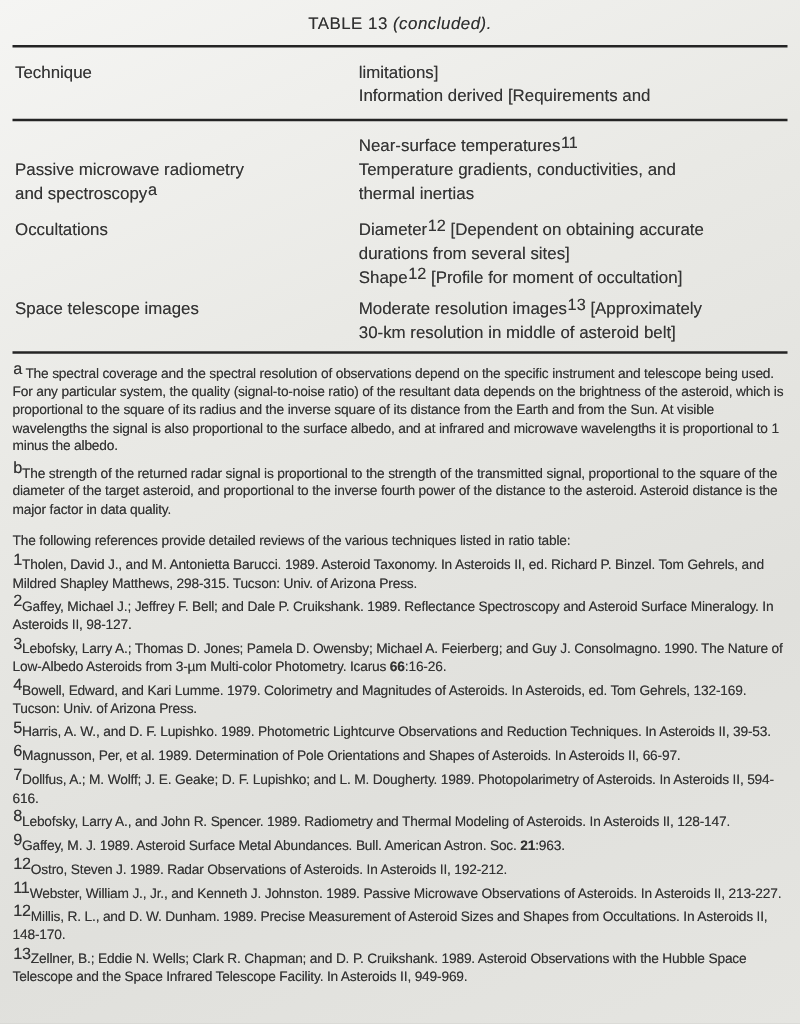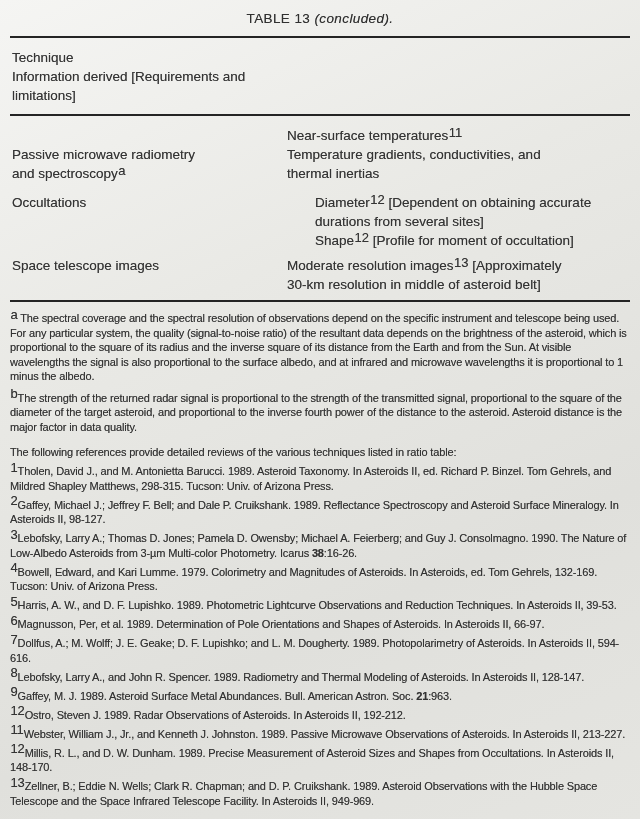--- a/index.html
+++ b/index.html
@@ -20,24 +20,24 @@
     font-size:13.5px;
     letter-spacing:0.4px;
     margin-top:3px;
     color:#303030;
   }
   .title i { font-style:italic; }
   .rule { height:2px; background:#242424; }
   .rule.top { margin-top:10px; }
   .rule.mid { margin-top:5px; }
   .rule.bottom { margin-top:6px; }
-  .thead { display:flex; padding:10px 0 4px 2px;flex-direction:column; }
+  .thead { display:flex; padding:10px 0 4px 2px; }
   .tbody-row { display:flex; padding-left:2px; }
   .row-1 { margin-top:10px;align-items:flex-end; }
-  .row-2 { margin-top:10px;gap:28px; }
+  .row-2 { margin-top:10px; }
   .row-3 { margin-top:6px; }
   .col-tech { width:275px; flex:none; }
   .col-info { flex:1; max-width:330px; }
   .thead, .tbody-row { font-size:13.5px; line-height:19px; color:#343434; }
   .tline { white-space:nowrap; }
   sup {
     font-size:13px;
     line-height:0;
     position:relative;
     top:-3.5px;
@@ -56,22 +56,22 @@
 
 <div class="page">
 
   <div class="title">TABLE 13 <i>(concluded).</i></div>
 
   <div class="rule top"></div>
 
   <div class="thead">
     <div class="col-tech">Technique</div>
     <div class="col-info">
+        <div class="tline">limitations]</div>
         <div class="tline">Information derived [Requirements and</div>
-        <div class="tline">limitations]</div>
       </div>
   </div>
 
   <div class="rule mid"></div>
 
   <div class="tbody-row row-1">
     <div class="col-tech">
         <div class="tline">Passive microwave radiometry</div>
         <div class="tline">and spectroscopy<sup>a</sup></div>
       </div>
@@ -106,21 +106,21 @@
   <div class="rule bottom"></div>
 
   <div class="notes">
     <p class="footnote first"><sup>a</sup> The spectral coverage and the spectral resolution of observations depend on the specific instrument and telescope being used.  For any particular system, the quality (signal-to-noise ratio) of the resultant data depends on the brightness of the asteroid, which is proportional to the square of its radius and the inverse square of its distance from the Earth and from the Sun.  At visible wavelengths the signal is also proportional to the surface albedo, and at infrared and microwave wavelengths it is proportional to 1 minus the albedo.</p>
     <p class="footnote"><sup>b</sup>The strength of the returned radar signal is proportional to the strength of the transmitted signal, proportional to the square of the diameter of the target asteroid, and proportional to the inverse fourth power of the distance to the asteroid.  Asteroid distance is the major factor in data quality.</p>
 
     <p class="refs-intro">The following references provide detailed reviews of the various techniques listed in ratio table:</p>
 
     <p class="reference"><sup>1</sup>Tholen, David J., and M. Antonietta Barucci.  1989.  Asteroid Taxonomy.  In Asteroids II, ed. Richard P. Binzel. Tom Gehrels, and Mildred Shapley Matthews, 298-315.  Tucson:  Univ. of Arizona Press.</p>
     <p class="reference"><sup>2</sup>Gaffey, Michael J.; Jeffrey F. Bell; and Dale P. Cruikshank.  1989.  Reflectance Spectroscopy and Asteroid Surface Mineralogy.  In Asteroids II, 98-127.</p>
-    <p class="reference"><sup>3</sup>Lebofsky, Larry A.; Thomas D. Jones; Pamela D. Owensby; Michael A. Feierberg; and Guy J. Consolmagno.  1990.  The Nature of Low-Albedo Asteroids from 3-µm Multi-color Photometry.  Icarus <b>38</b>:16-26.</p>
+    <p class="reference"><sup>3</sup>Lebofsky, Larry A.; Thomas D. Jones; Pamela D. Owensby; Michael A. Feierberg; and Guy J. Consolmagno.  1990.  The Nature of Low-Albedo Asteroids from 3-µm Multi-color Photometry.  Icarus <b>66</b>:16-26.</p>
     <p class="reference"><sup>4</sup>Bowell, Edward, and Kari Lumme.  1979.  Colorimetry and Magnitudes of Asteroids.  In Asteroids, ed. Tom Gehrels, 132-169.  Tucson:  Univ. of Arizona Press.</p>
     <p class="reference"><sup>5</sup>Harris, A. W., and D. F. Lupishko.  1989.  Photometric Lightcurve Observations and Reduction Techniques.  In Asteroids II, 39-53.</p>
     <p class="reference"><sup>6</sup>Magnusson, Per, et al.  1989.  Determination of Pole Orientations and Shapes of Asteroids.  In Asteroids II, 66-97.</p>
     <p class="reference"><sup>7</sup>Dollfus, A.; M. Wolff; J. E. Geake; D. F. Lupishko; and L. M. Dougherty.  1989.  Photopolarimetry of Asteroids.  In Asteroids II, 594-616.</p>
     <p class="reference"><sup>8</sup>Lebofsky, Larry A., and John R. Spencer.  1989.  Radiometry and Thermal Modeling of Asteroids.  In Asteroids II, 128-147.</p>
     <p class="reference"><sup>9</sup>Gaffey, M. J.  1989.  Asteroid Surface Metal Abundances.  Bull. American Astron. Soc. <b>21</b>:963.</p>
     <p class="reference"><sup>12</sup>Ostro, Steven J.  1989.  Radar Observations of Asteroids.  In Asteroids II, 192-212.</p>
     <p class="reference"><sup>11</sup>Webster, William J., Jr., and Kenneth J. Johnston.  1989.  Passive Microwave Observations of Asteroids.  In Asteroids II, 213-227.</p>
     <p class="reference"><sup>12</sup>Millis, R. L., and D. W. Dunham.  1989.  Precise Measurement of Asteroid Sizes and Shapes from Occultations.  In Asteroids II, 148-170.</p>
     <p class="reference"><sup>13</sup>Zellner, B.; Eddie N. Wells; Clark R. Chapman; and D. P. Cruikshank.  1989.  Asteroid Observations with the Hubble Space Telescope and the Space Infrared Telescope Facility.  In Asteroids II, 949-969.</p>

